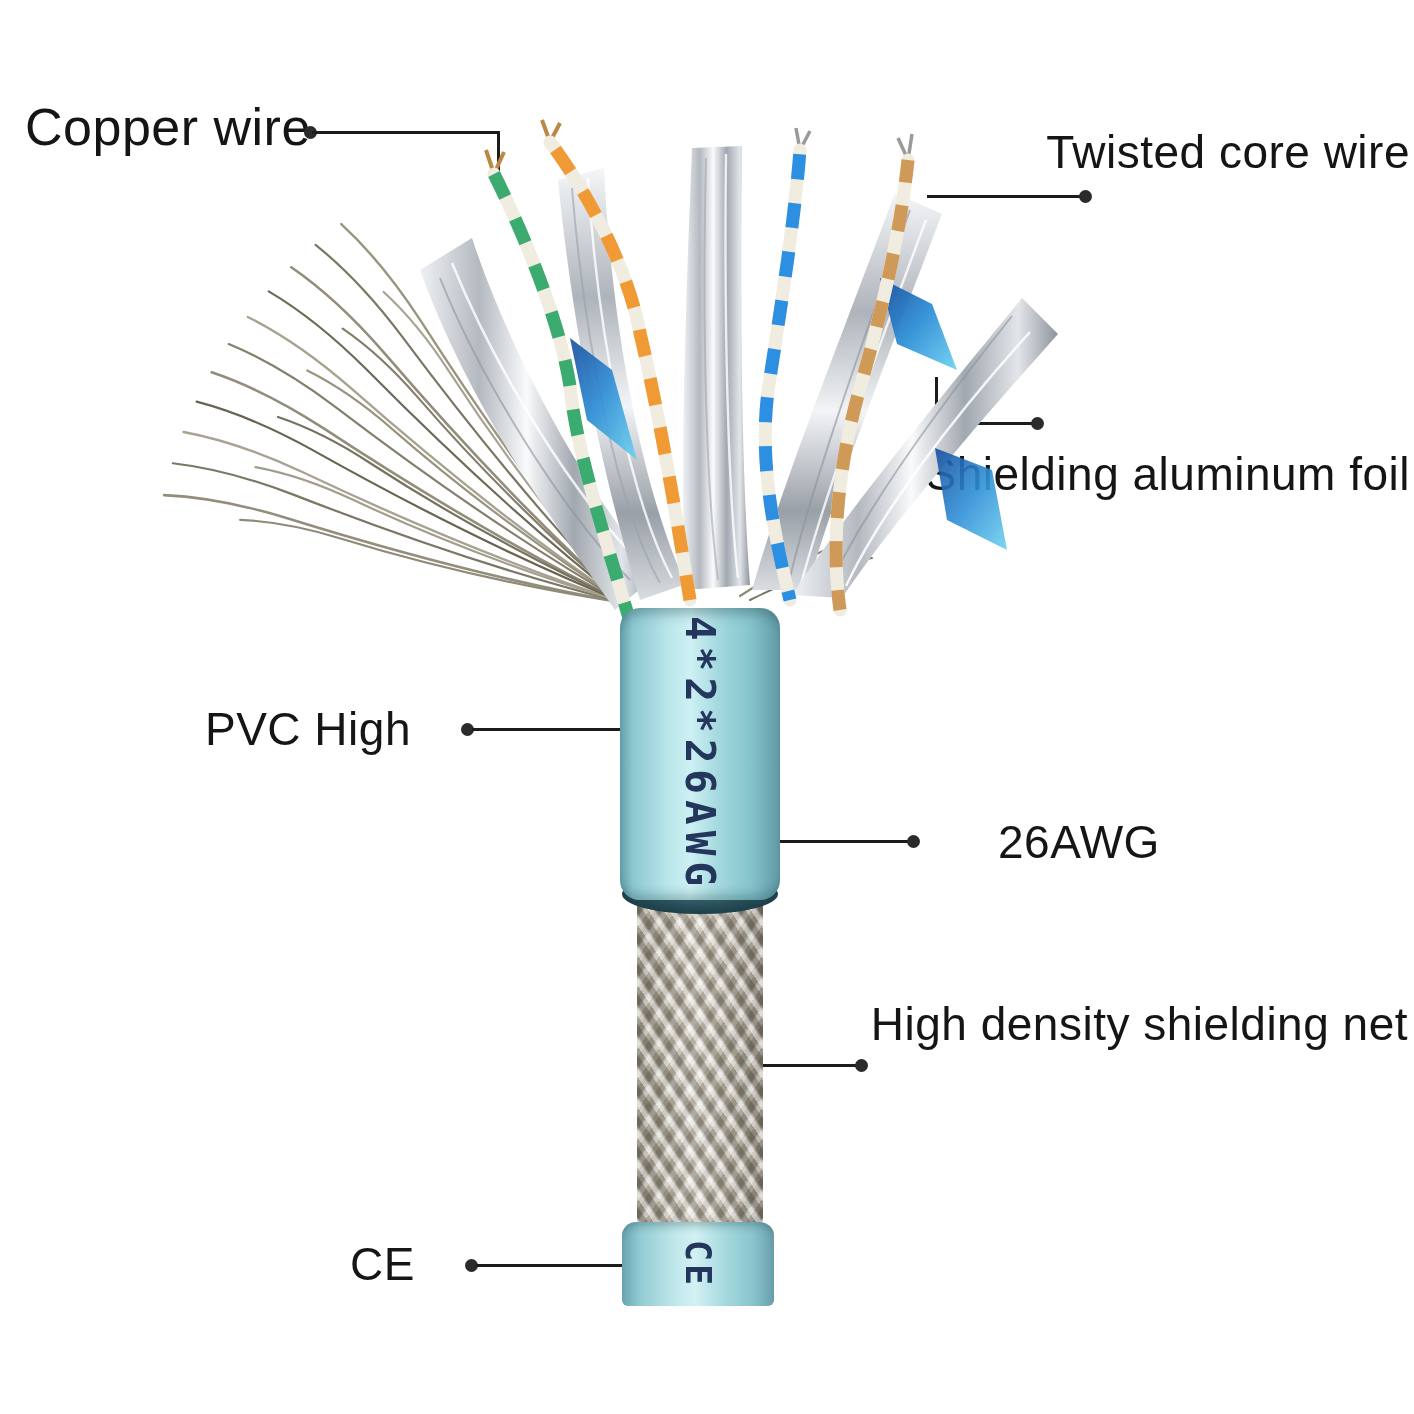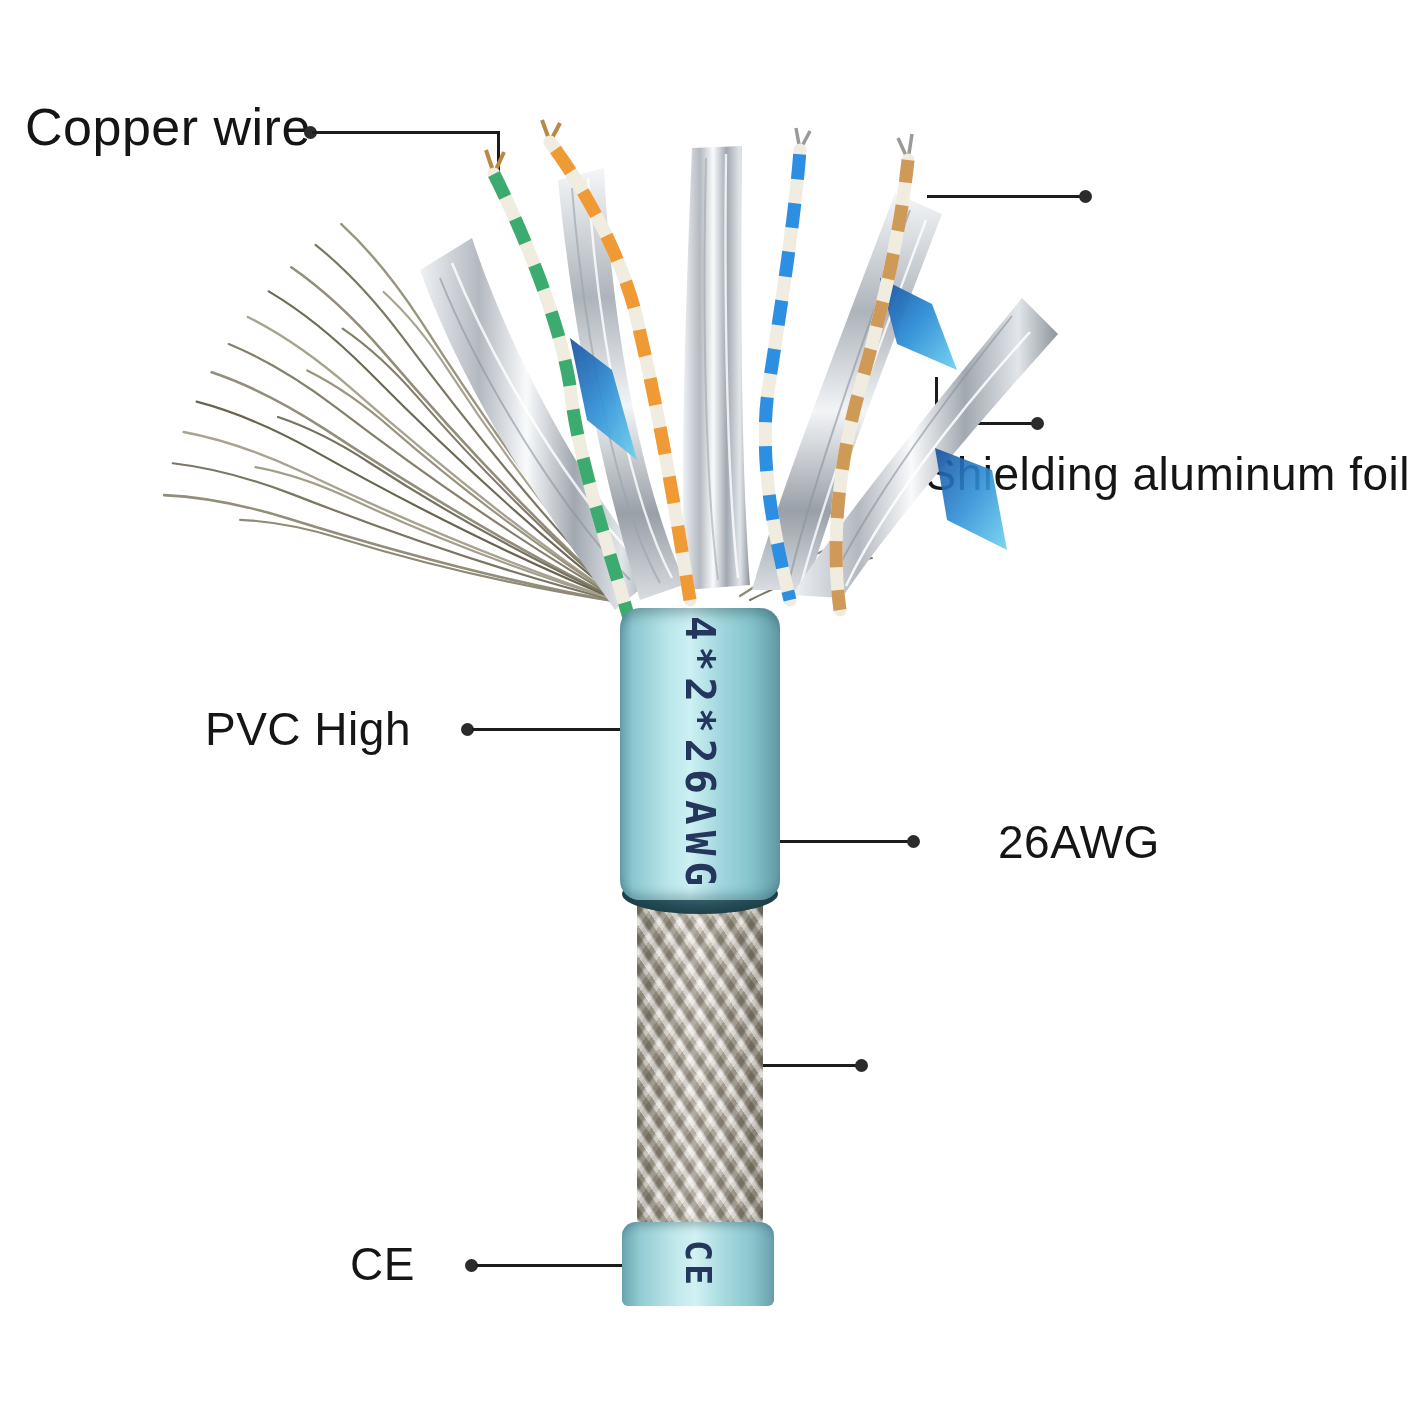--- a/index.html
+++ b/index.html
@@ -162,36 +162,38 @@
   </div>
   <div class="ce-band">
     <span class="vprint ce-print">CE</span>
   </div>
 
   <div class="label big" style="left:6px;top:100px;margin-left:19px;">Copper wire</div>
   <div class="dot" style="left:304px;top:126px;"></div>
   <div class="hline" style="left:312px;top:131px;width:188px;"></div>
   <div class="vline" style="left:497px;top:131px;height:46px;"></div>
 
+  <div class="label" style="right:4px;top:128px;">Twisted core wire</div>
   <div class="hline" style="left:927px;top:195px;width:158px;"></div>
   <div class="dot" style="left:1079px;top:190px;"></div>
 
   <div class="vline" style="left:935px;top:377px;height:48px;"></div>
   <div class="hline" style="left:935px;top:422px;width:102px;"></div>
   <div class="dot" style="left:1031px;top:417px;"></div>
   <div class="label" style="right:4px;top:450px;">Shielding aluminum foil</div>
 
   <div class="label" style="left:205px;top:705px;">PVC High</div>
   <div class="dot" style="left:461px;top:723px;"></div>
   <div class="hline" style="left:472px;top:728px;width:150px;"></div>
 
   <div class="hline" style="left:777px;top:840px;width:136px;"></div>
   <div class="dot" style="left:907px;top:835px;"></div>
   <div class="label" style="left:998px;top:818px;">26AWG</div>
 
+  <div class="label" style="right:6px;top:1000px;">High density shielding net</div>
   <div class="hline" style="left:754px;top:1064px;width:108px;"></div>
   <div class="dot" style="left:855px;top:1059px;"></div>
 
   <div class="label" style="left:350px;top:1240px;">CE</div>
   <div class="dot" style="left:465px;top:1259px;"></div>
   <div class="hline" style="left:476px;top:1264px;width:150px;"></div>
 
 </div>
 
 </body></html>

